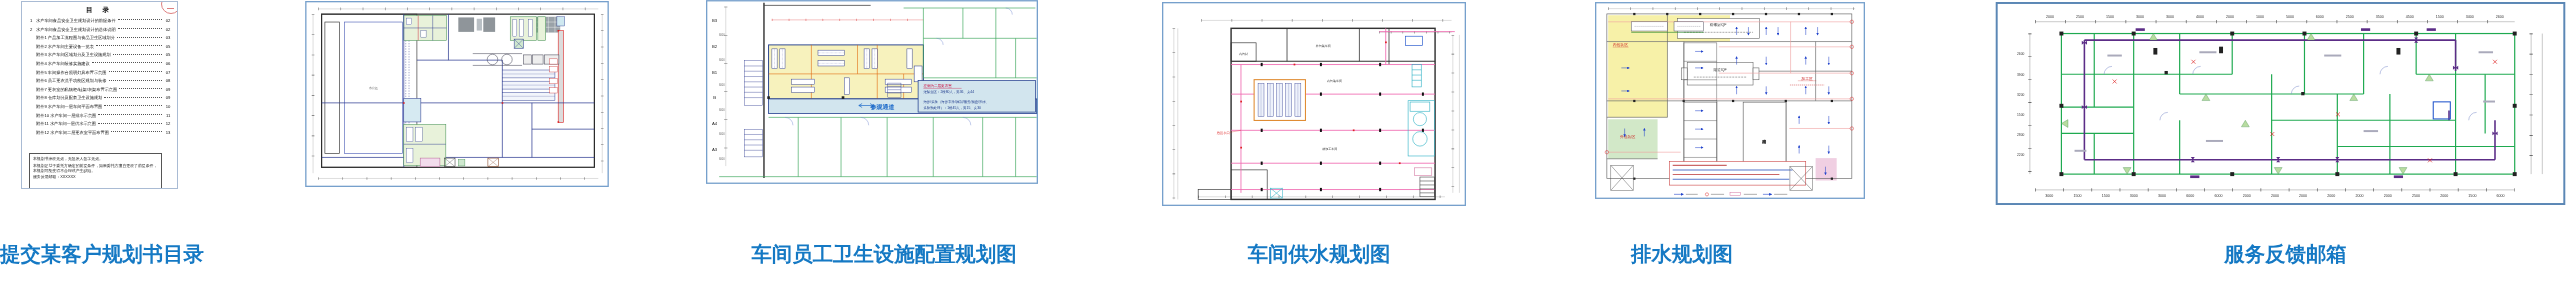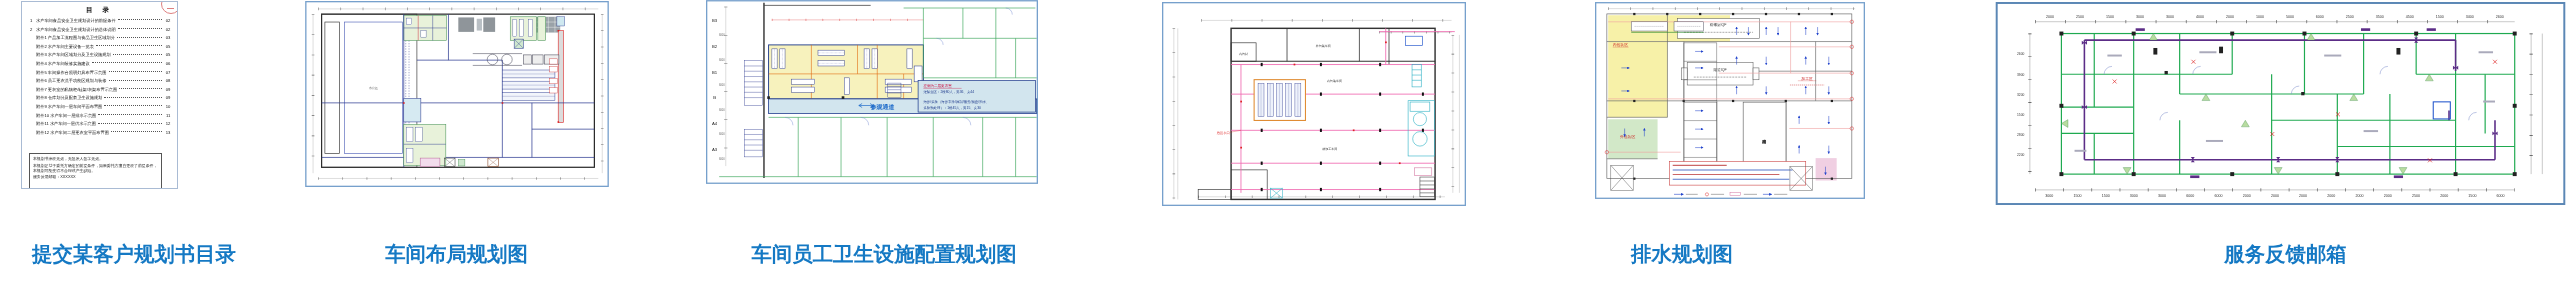--- a/index.html
+++ b/index.html
@@ -897,19 +897,19 @@
       </g>
       <g fill="#222">
         <rect x="340" y="68" width="6" height="10"></rect>
           <rect x="240" y="70" width="6" height="10"></rect>
         <rect x="610" y="70" width="6" height="10"></rect>
       </g>
       <rect x="666" y="152" width="26" height="26" fill="none" stroke="#2255cc" stroke-width="1.6"></rect>
     </svg>
   </figure>
 
-  <div class="cap left" style="left:0px;width:217px;padding-left:32px;">提交某客户规划书目录</div>
-  <div class="cap" style="left:358px;width:197px;">车间布局规划图</div>
+  <div class="cap left" style="left:0px;width:217px;">提交某客户规划书目录</div>
   <div class="cap" style="left:738px;width:292px;">车间员工卫生设施配置规划图</div>
+  <div class="cap" style="left:1219px;width:200px;">车间供水规划图</div>
   <div class="cap" style="left:1628px;width:108px;">排水规划图</div>
   <div class="cap" style="left:2212px;width:147px;">服务反馈邮箱</div>
 </div>
 
 
 </body></html>

